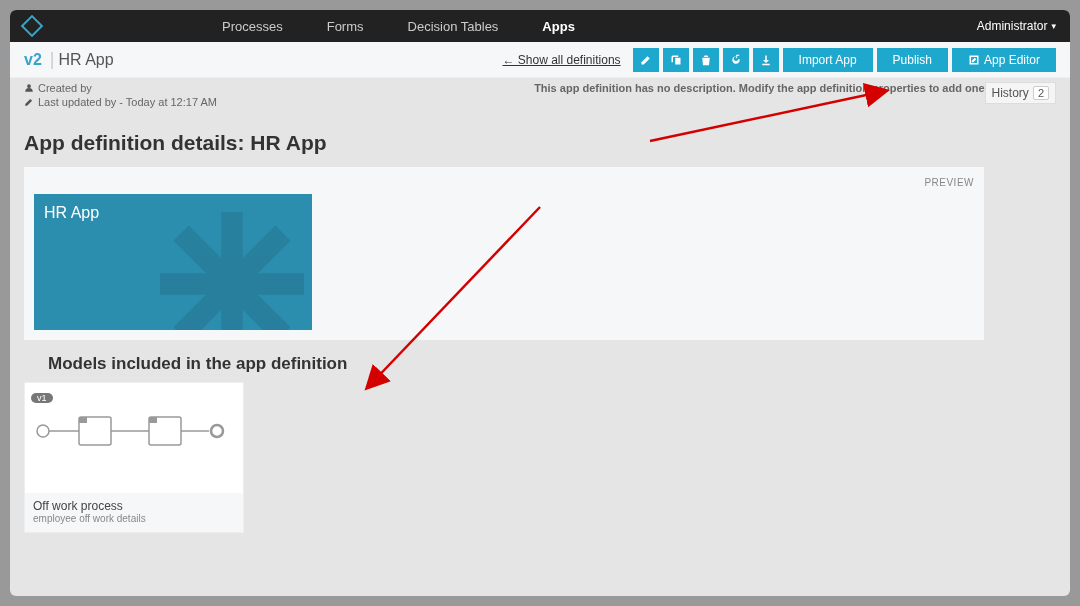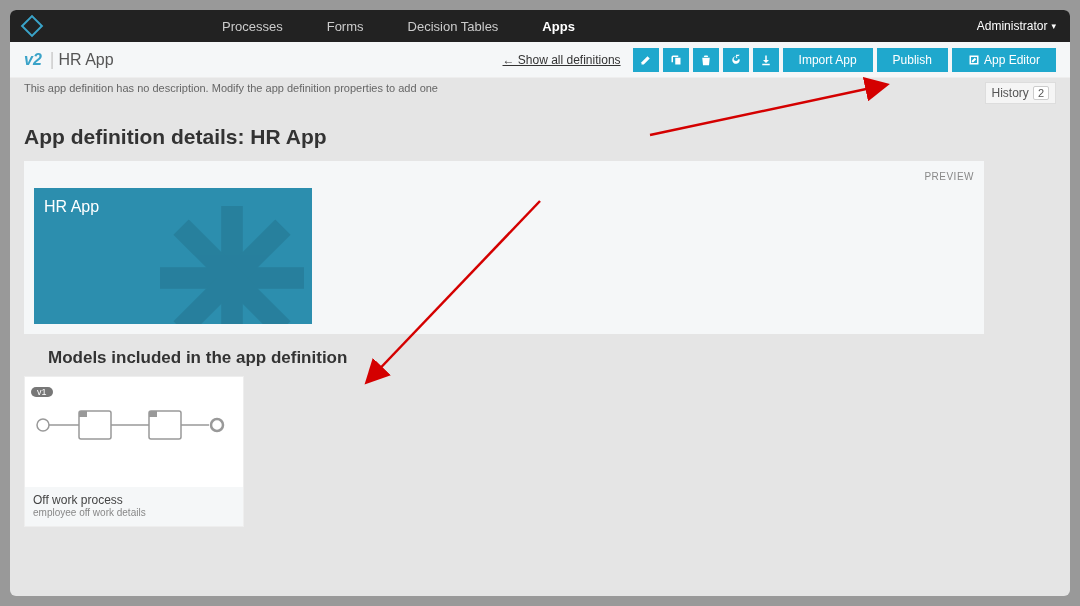--- a/index.html
+++ b/index.html
@@ -55,21 +55,21 @@
 .user-menu { font-size: 12px; color: #fff; cursor: pointer; display: flex; align-items: center; gap: 4px;}
 
 .subheader {
   height: 36px;
   background: #f5f7f8;
   display: flex;
   align-items: center;
   padding: 0 14px;
   border-bottom: 1px solid #eee;
 }
-.version-badge { color: #3aa3c8; font-weight: 600; font-size: 16px; margin-right: 4px; font-style: italic;}
+.version-badge { color: #3aa3c8; font-weight: 600; font-size: 16px; margin-right: 4px;}
 .vbar { color: #ccc; font-size: 18px; padding: 0 4px;}
 .app-title { font-size: 16px; color: #555; }
 .subheader-spacer { flex: 1; }
 .show-all { font-size: 12px; text-decoration: underline; color: #333; margin-right: 12px; cursor: pointer;}
 .btnrow { display: flex; gap: 4px; }
 .btn {
   background: #1fa8cd;
   color: #fff;
   border: none;
   height: 24px;
@@ -86,21 +86,21 @@
 .metarow {
   display: flex;
   padding: 4px 14px 10px 14px;
   font-size: 11px;
   color: #666;
   border-bottom: 1px solid #e5e5e5;
   align-items: flex-start;
 }
 .meta-left { width: 340px; }
 .meta-left div { margin-bottom: 2px; display: flex; align-items: center; gap: 4px;}
-.meta-center { flex: 1; text-align: left; font-style: normal; color: #666;}
+.meta-center { flex: 1; text-align: right; font-style: normal; color: #666; font-weight: bold;}
 .meta-right { }
 .history-btn {
   background: #f5f5f5;
   border: 1px solid #ddd;
   padding: 3px 6px;
   font-size: 12px;
   display: flex;
   align-items: center;
   gap: 4px;
   cursor: pointer;
@@ -221,20 +221,34 @@
       <button class="btn">
         <svg class="icon-svg" viewBox="0 0 16 16">
             <path d="M2 2h12v12H2V2zm2 2v8h8V4H4zm1 5l4-4 2 2-4 4H5V9z"></path>
           </svg>
         <span>App Editor</span>
       </button>
     </div>
   </div>
 
   <div class="metarow">
+    <div class="meta-left">
+      <div>
+        <svg class="mini-icon" viewBox="0 0 16 16">
+            <path d="M8 8a3 3 0 100-6 3 3 0 000 6zm-6 6a6 6 0 1112 0H2z"></path>
+          </svg>
+        <span>Created by</span>
+      </div>
+      <div>
+        <svg class="mini-icon" viewBox="0 0 16 16">
+            <path d="M2 11l8-8 3 3-8 8H2v-3z"></path>
+          </svg>
+        <span>Last updated by - Today at 12:17 AM</span>
+      </div>
+    </div>
     <div class="meta-center">This app definition has no description. Modify the app definition properties to add one</div>
     <div class="meta-right">
       <button class="history-btn">
         <span>History</span>
         <span class="history-count">2</span>
       </button>
     </div>
   </div>
 
   <div class="page-body">

